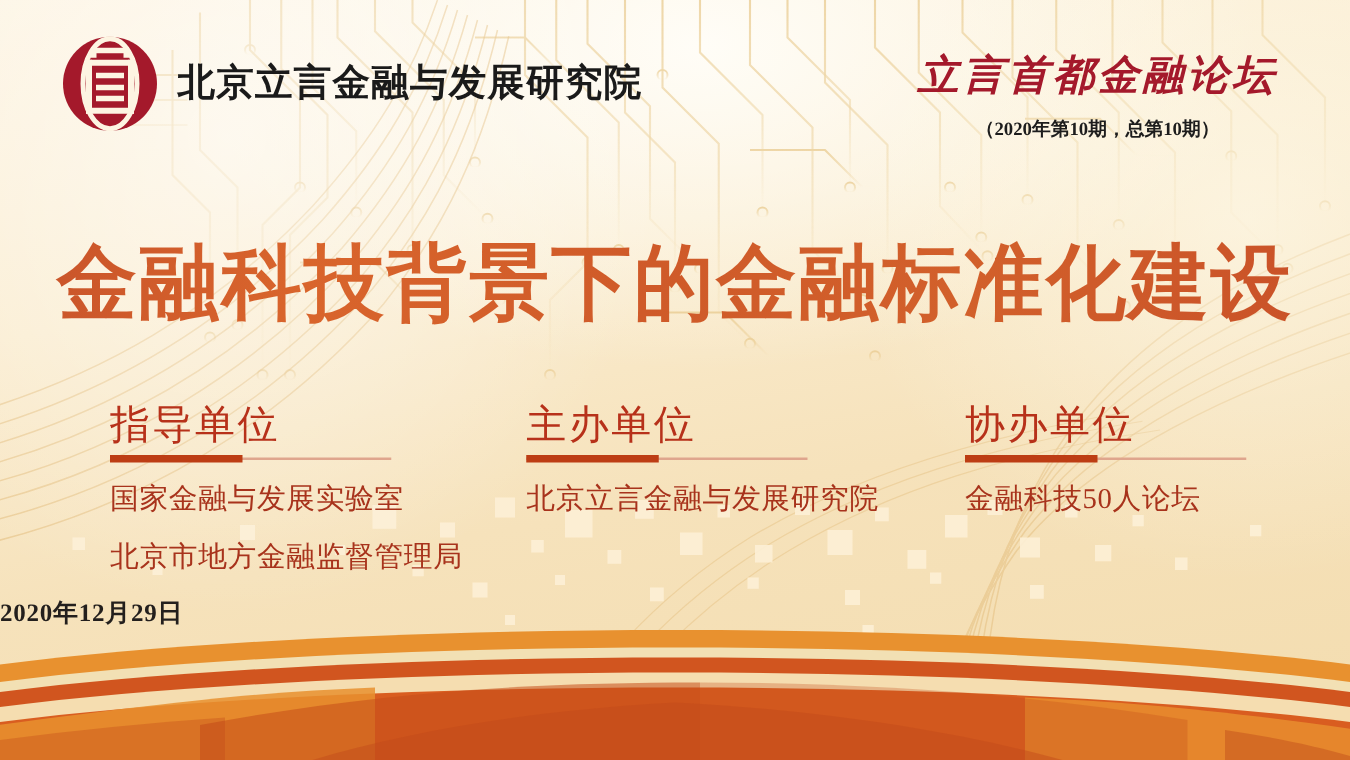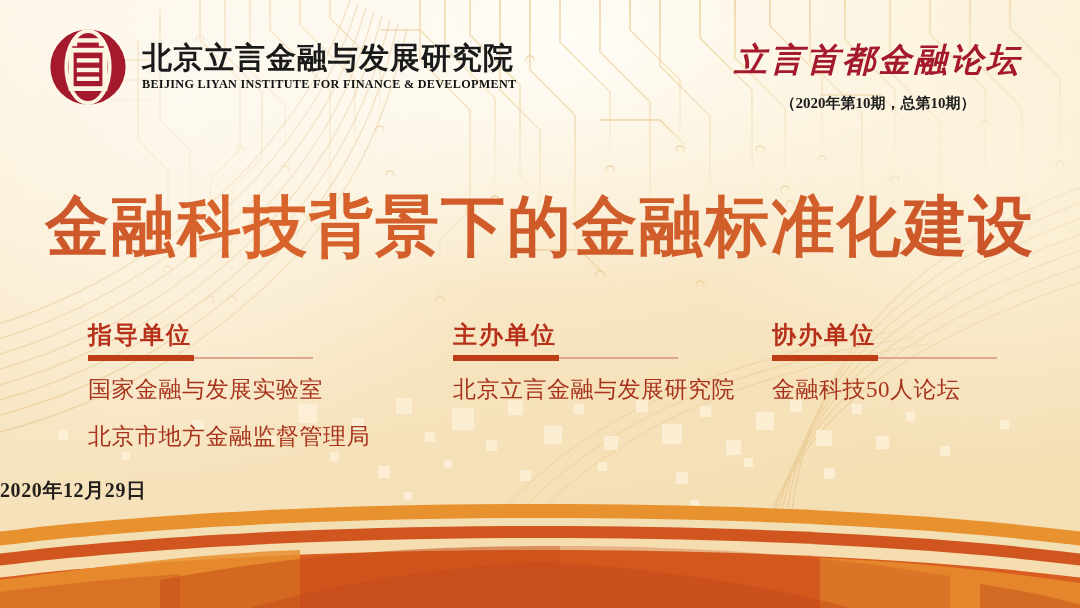--- a/index.html
+++ b/index.html
@@ -67,24 +67,24 @@
     white-space:nowrap;
     background:linear-gradient(100deg,#c8532a 0%,#d9652c 22%,#cf5a29 48%,#d2602b 72%,#c95128 100%);
     -webkit-background-clip:text;background-clip:text;
     -webkit-text-fill-color:transparent;color:#cf5a29;
     transform:scaleX(.97);
   }
 
   
   .units{position:absolute;left:0;top:322px;width:1080px;height:120px;}
   .unit{position:absolute;top:0;}
-  .u1{left:88px;} .u2{left:453px;} .u3{left:772px;}
+  .u1{left:88px;} .u2{left:421px;} .u3{left:772px;}
   .unit-head{
     font-family:"Liberation Sans", sans-serif;
-    font-weight:bold;font-size:24px;letter-spacing:2px;color:#b7311a;
+    font-weight:normal;font-size:32px;letter-spacing:2px;color:#b7311a;
     white-space:nowrap;line-height:1.1;
   }
   .rule{position:relative;height:8px;margin-top:6px;width:225px;}
   .rule .thin{position:absolute;left:0;top:3px;width:225px;height:1.4px;background:#dfa58d;}
   .rule .thick{position:absolute;left:0;top:1px;width:106px;height:5.5px;background:#bd3d14;}
   .org{
     font-family:"Liberation Serif", serif;
     font-size:23px;color:#a8331c;white-space:nowrap;margin-top:12px;letter-spacing:.5px;
   }
   .org + .org{margin-top:16px;}
@@ -272,21 +272,20 @@
           <rect x="26" y="26" width="6" height="54"></rect>
           <rect x="68" y="26" width="6" height="54"></rect>
           <rect x="26" y="74" width="48" height="6"></rect>
           <rect x="36" y="39" width="28" height="5.5"></rect>
           <rect x="36" y="51" width="28" height="5.5"></rect>
           <rect x="36" y="62" width="28" height="5.5"></rect>
         </g>
       </svg>
       <div class="logo-text">
         <div class="logo-cn">北京立言金融与发展研究院</div>
-        <div class="logo-en">BEIJING LIYAN INSTITUTE FOR FINANCE &amp; DEVELOPMENT</div>
       </div>
     </div>
 
     <div class="forum-wrap">
       <div class="forum-title">立言首都金融论坛</div>
       <div class="forum-issue">（2020年第10期，总第10期）</div>
     </div>
   </div>
 
   <div class="main-title">金融科技背景下的金融标准化建设</div>

